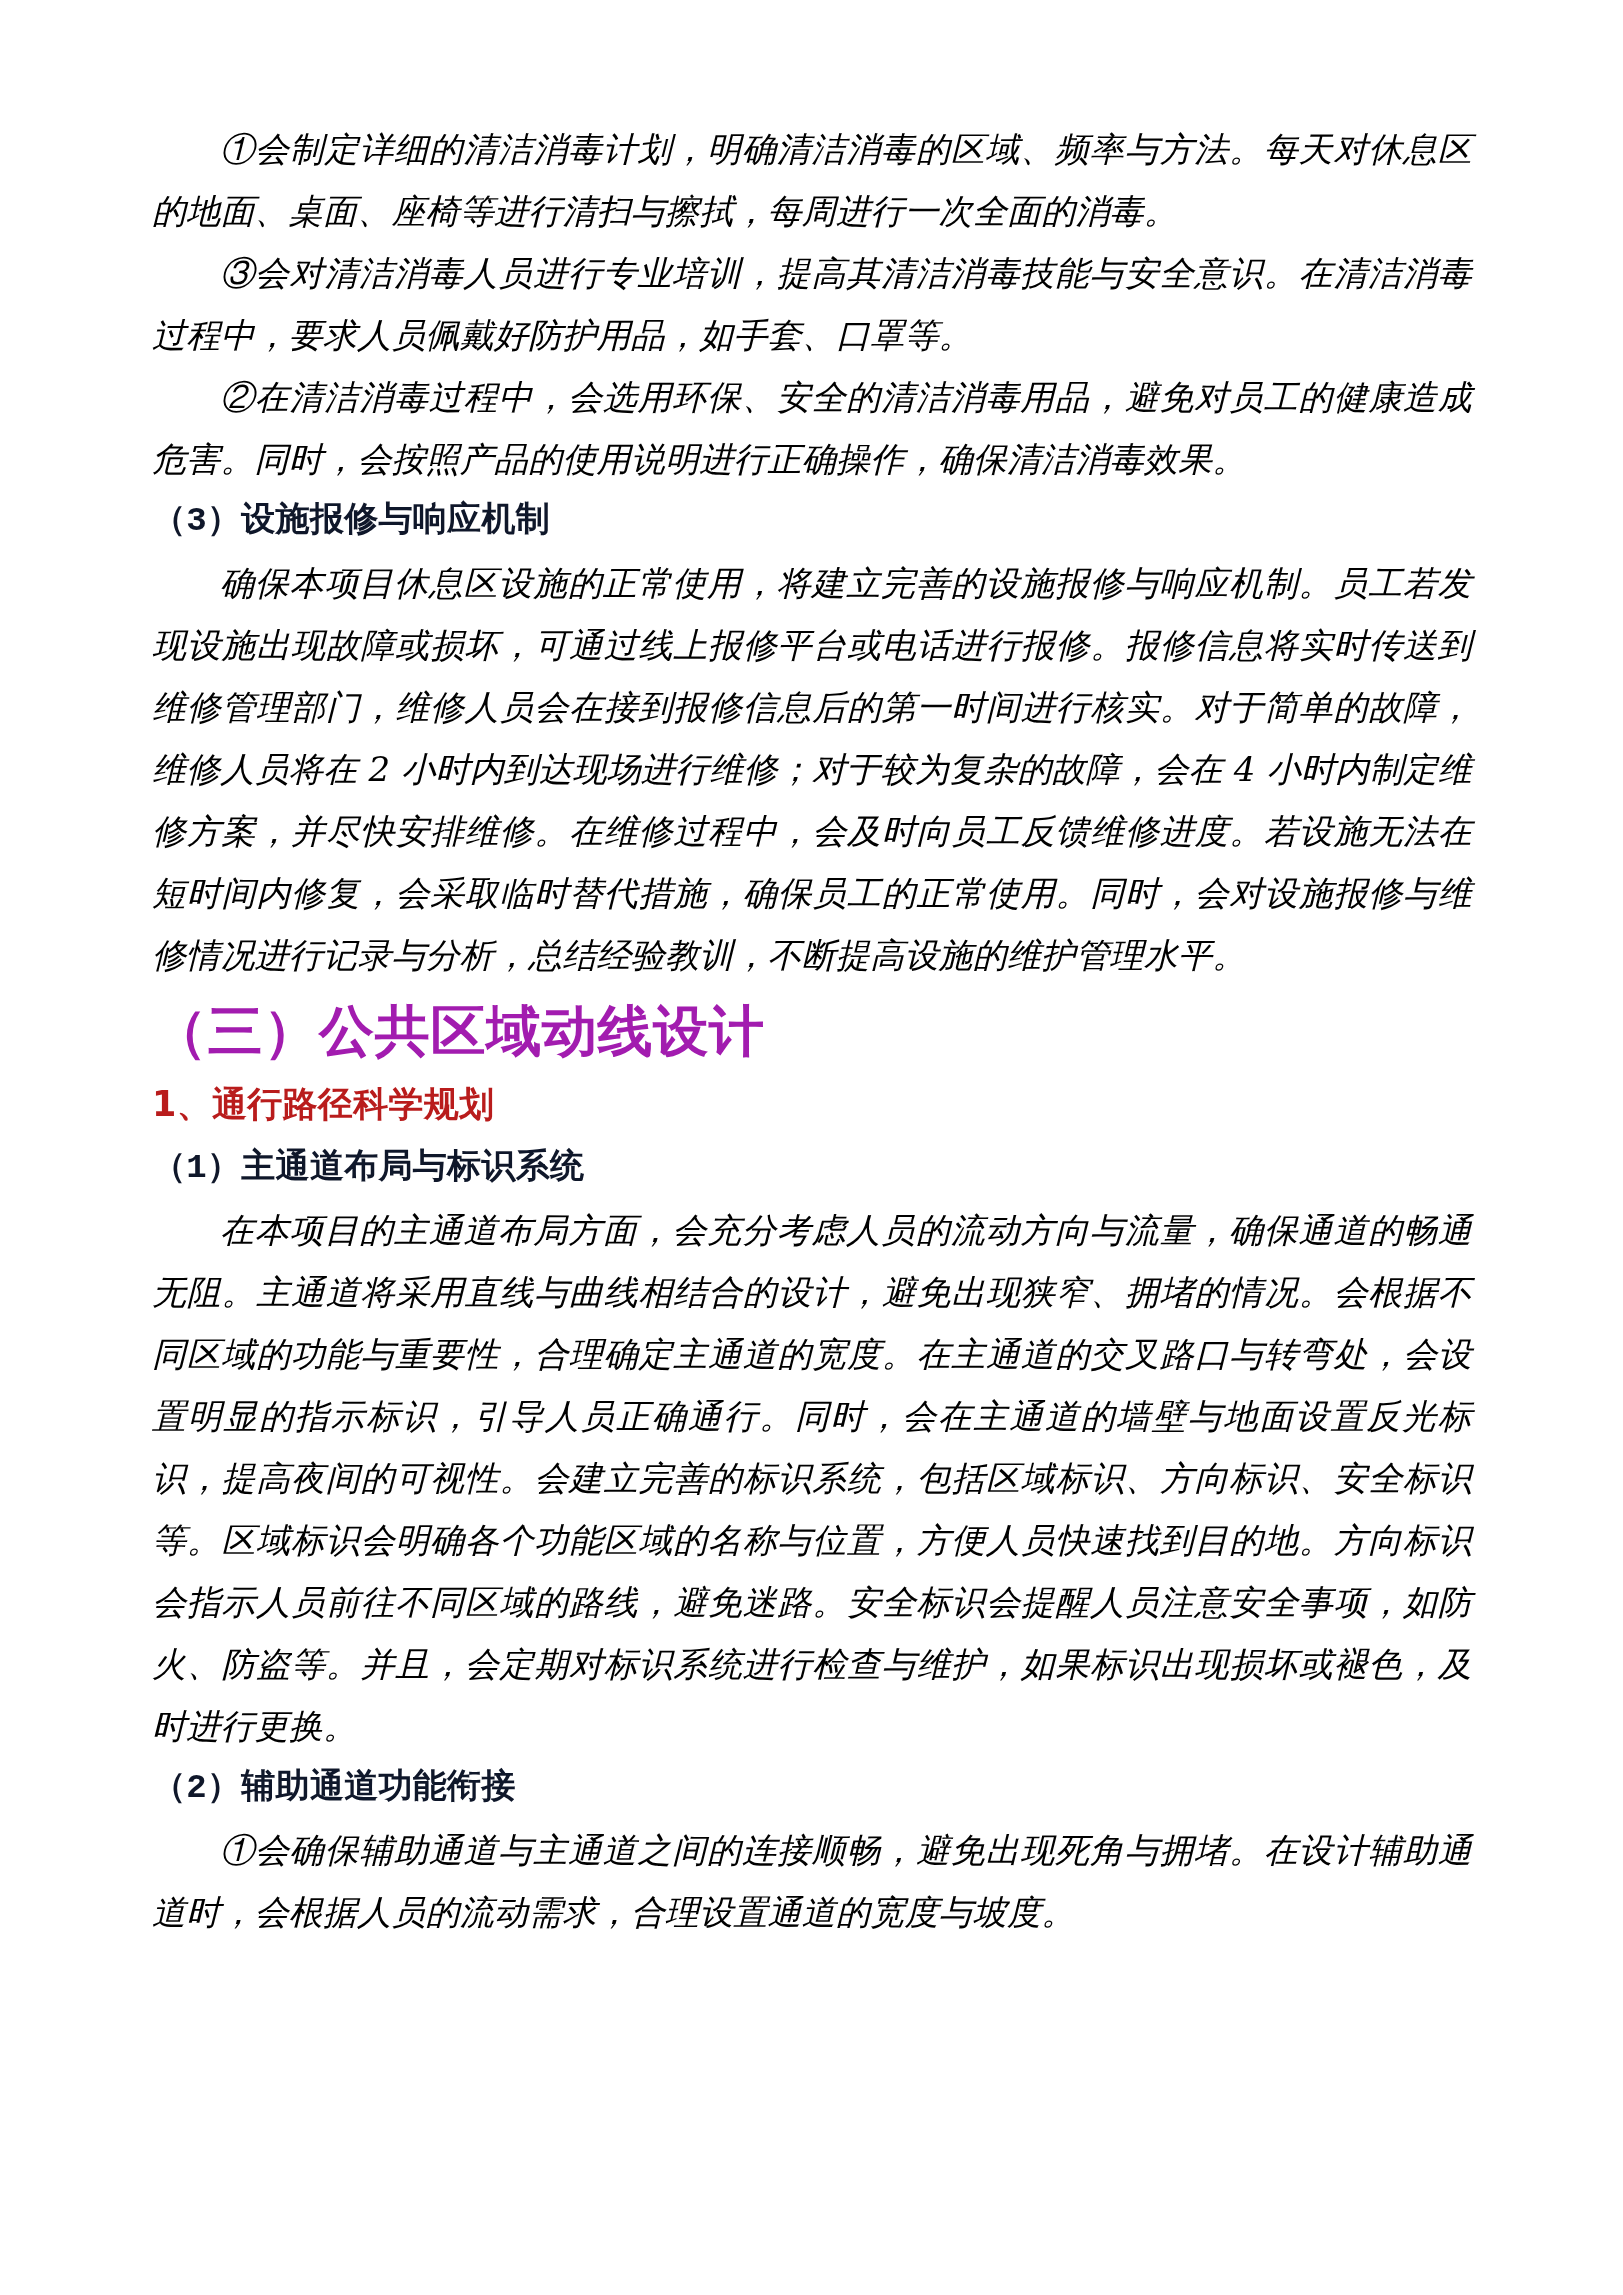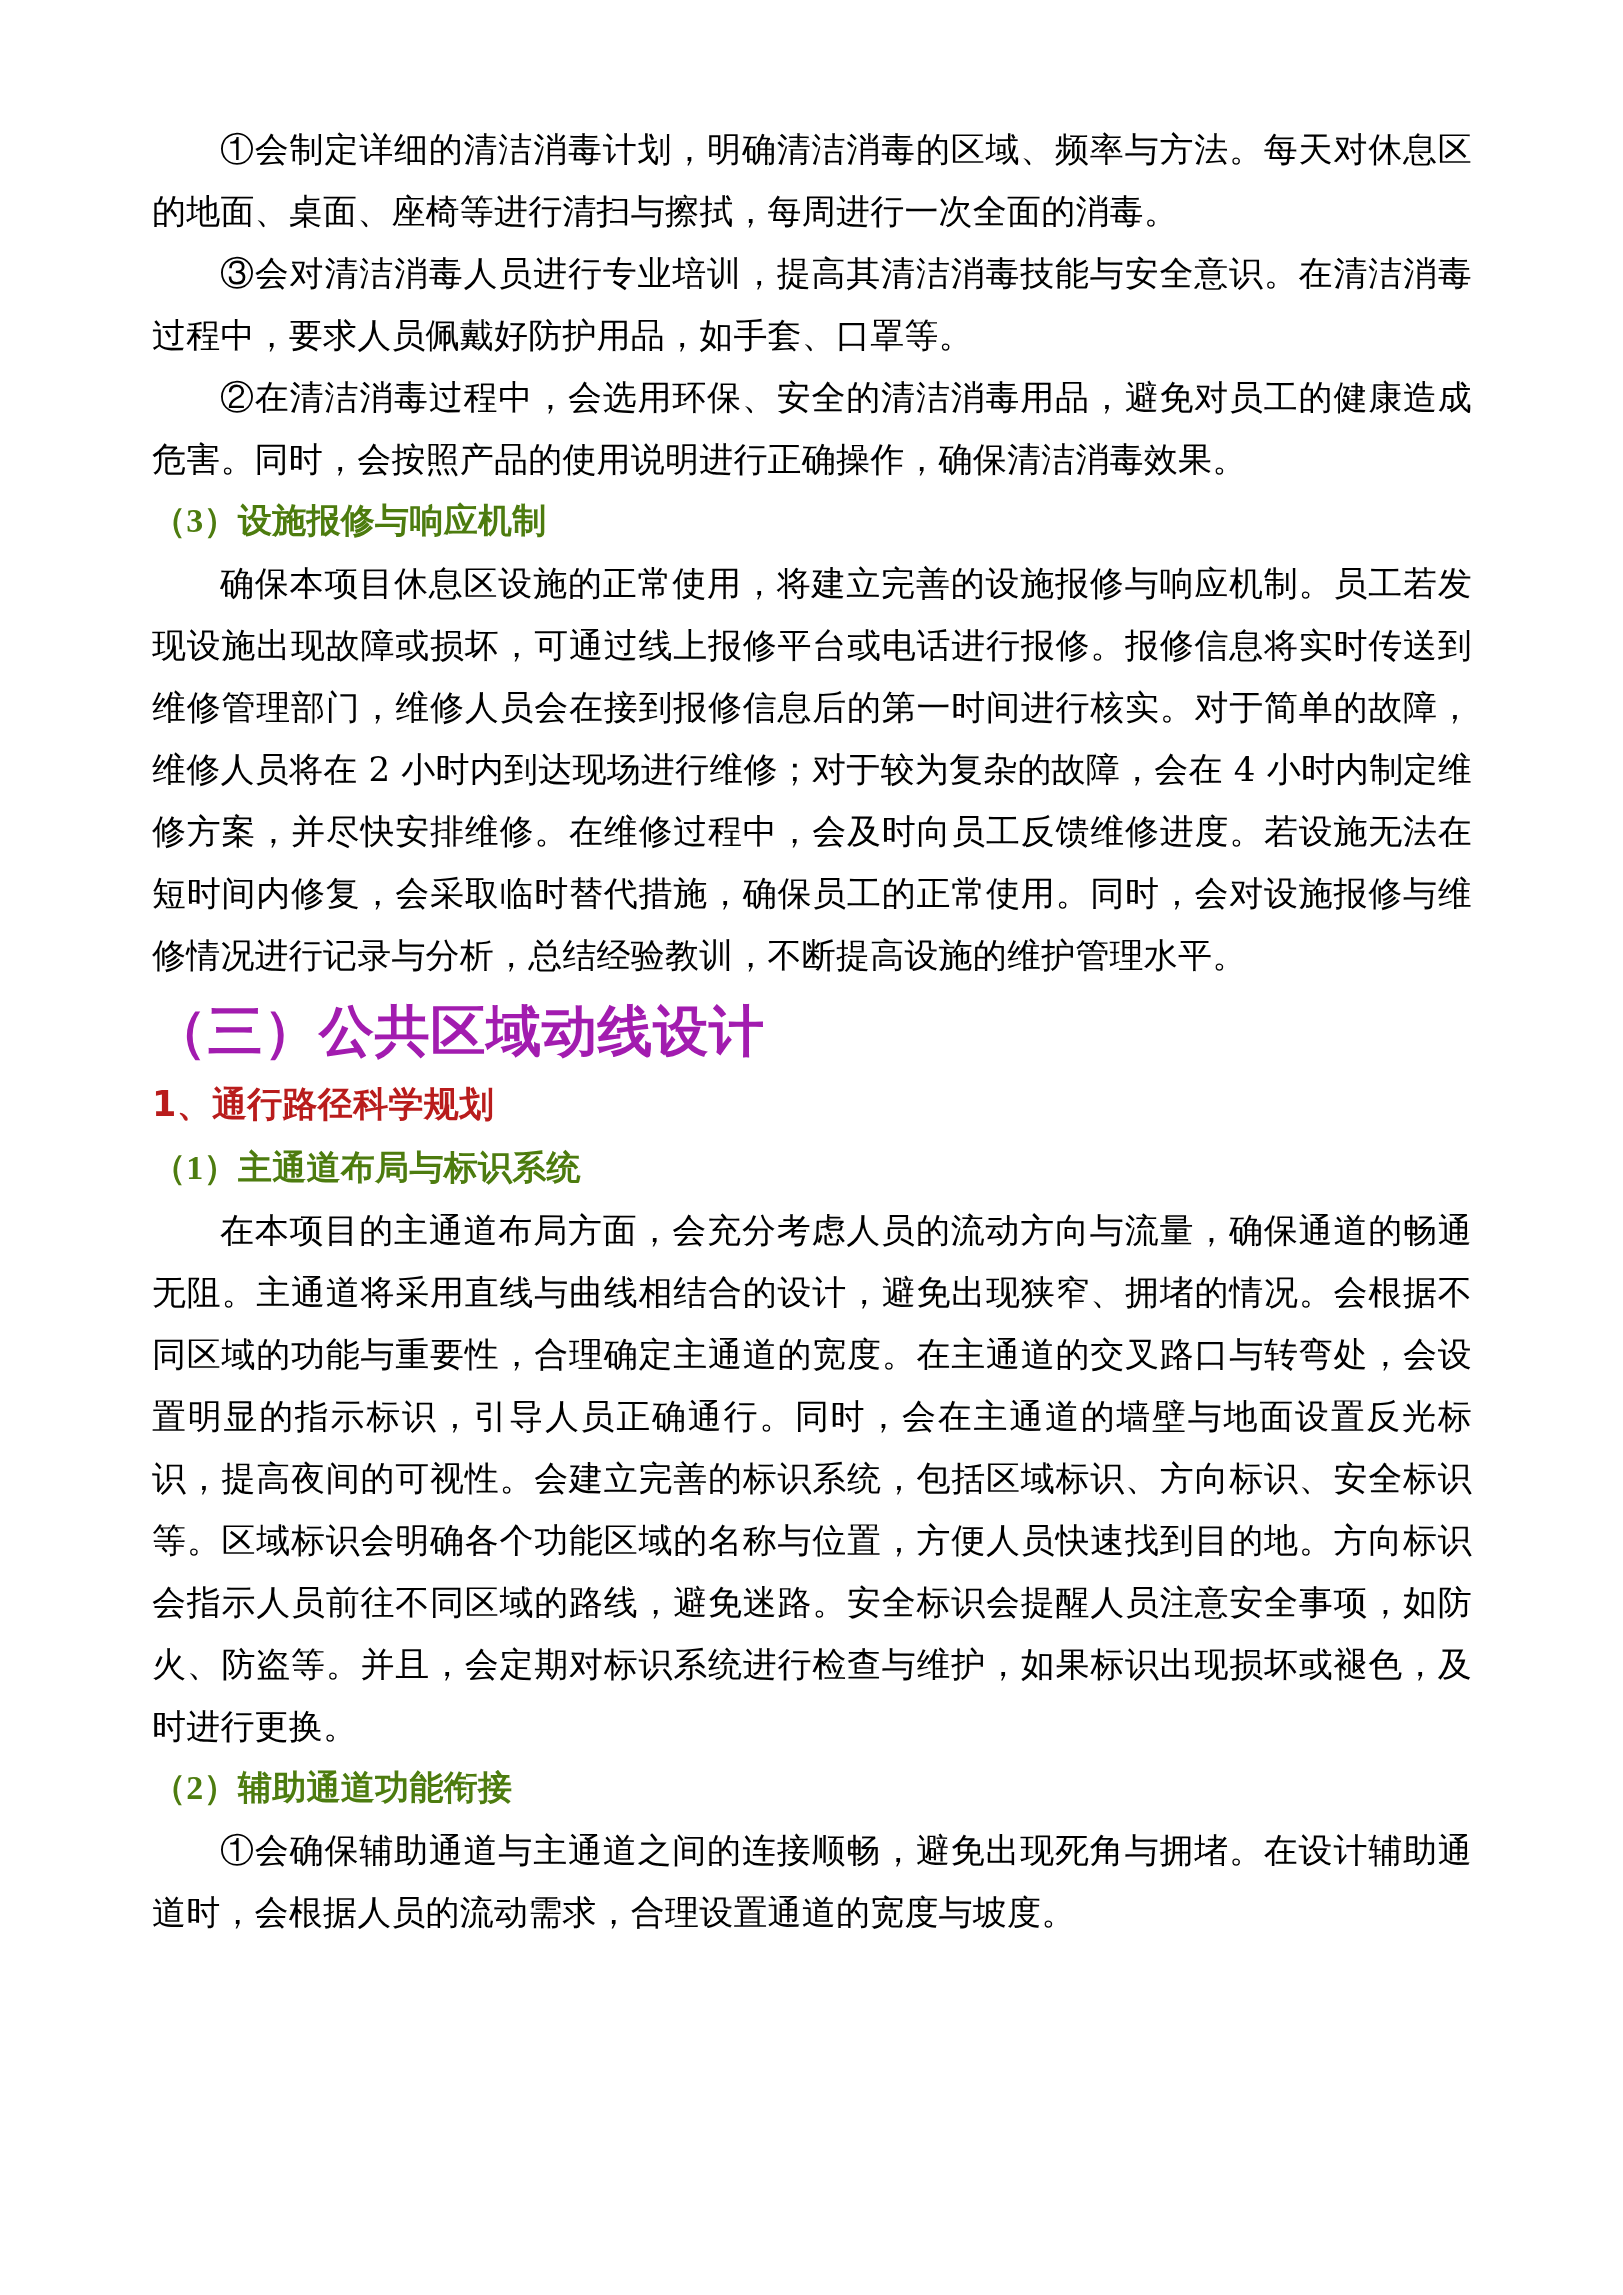--- a/index.html
+++ b/index.html
@@ -28,32 +28,33 @@
     font-family: "DejaVu Serif", "Liberation Serif", serif;
     font-size: 34px;
     line-height: 62px;
     color: #000000;
     text-align: justify;
     text-justify: inter-character;
     text-indent: 68px;
     margin: 0 0 0 0;
     letter-spacing: 0.2px;
     font-weight: 400;
+    font-style: italic;
   }
   .para.item {
     text-indent: 68px;
   }
 
   
   .h-sub {
-    font-family: Liberation Serif, serif;
+    font-family: Liberation Mono, monospace;
     font-size: 34px;
     line-height: 62px;
     font-weight: bold;
-    color: #4d7c0f;
+    color: #0f172a;
     margin: 0;
     text-indent: 0;
     letter-spacing: 0.3px;
   }
   .h-major {
     font-family: "DejaVu Sans", "Liberation Sans", sans-serif;
     font-size: 55px;
     line-height: 73px;
     font-weight: bold;
     color: #a21caf;

